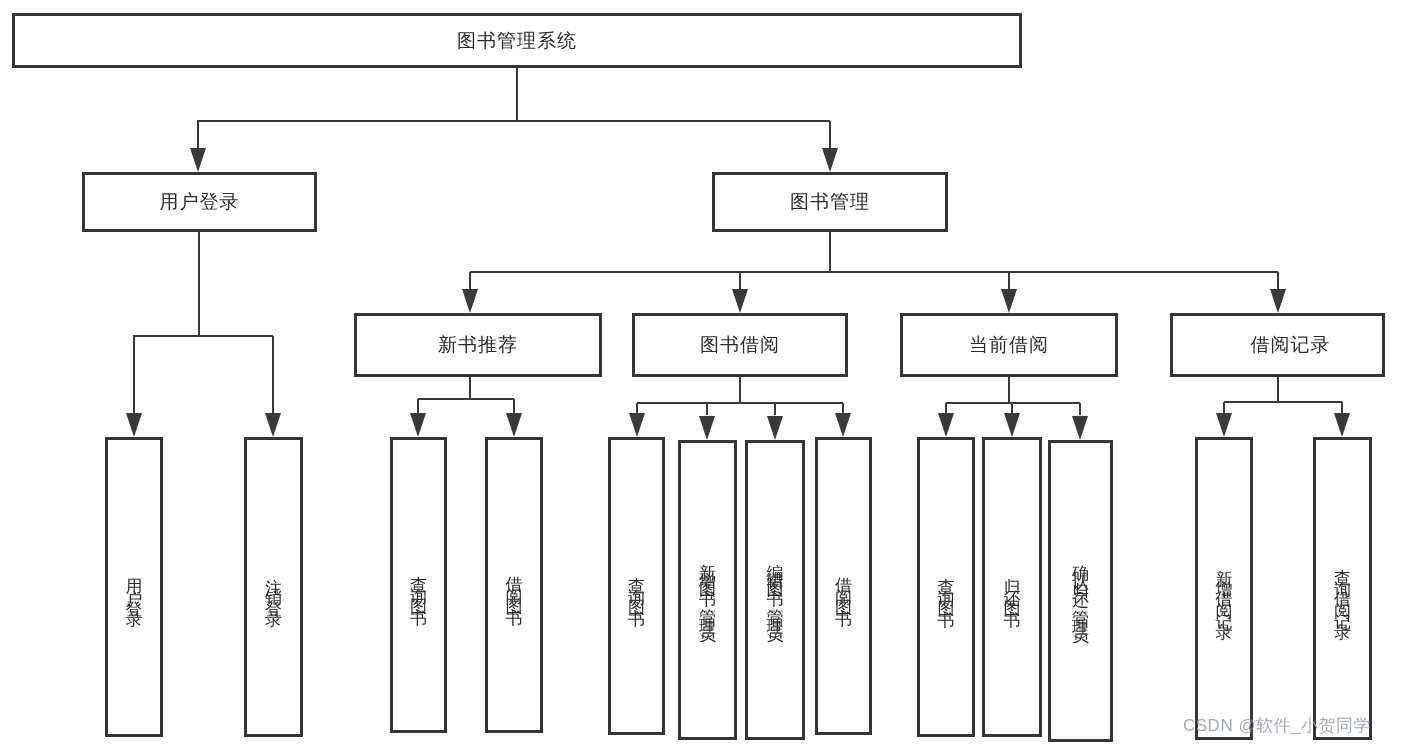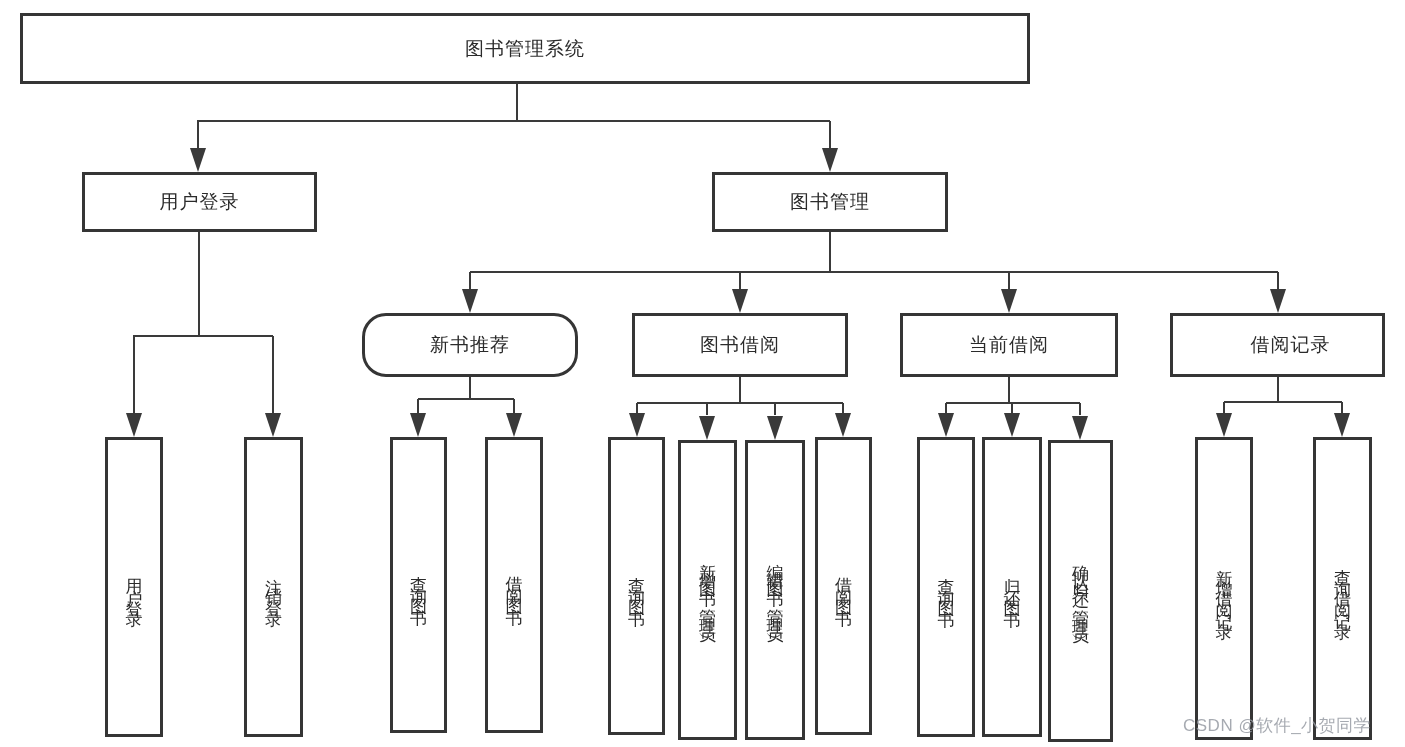--- a/index.html
+++ b/index.html
@@ -85,26 +85,26 @@
       <polygon points="767,416 783,416 775,440"></polygon>
       <polygon points="835,413 851,413 843,437"></polygon>
       <polygon points="938,413 954,413 946,437"></polygon>
       <polygon points="1004,413 1020,413 1012,437"></polygon>
       <polygon points="1072,416 1088,416 1080,440"></polygon>
       <polygon points="1216,413 1232,413 1224,437"></polygon>
       <polygon points="1334,413 1350,413 1342,437"></polygon>
     </g>
   </svg>
 
-  <div class="box hbox" style="left:20px; top:13px; width:1010px; height:71px;">图书管理系统</div>
+  <div class="box hbox" style="left:12px; top:13px; width:1010px; height:55px;">图书管理系统</div>
 
   <div class="box hbox" style="left:82px; top:172px; width:235px; height:60px;">用户登录</div>
   <div class="box hbox" style="left:712px; top:172px; width:236px; height:60px;text-align:center;">图书管理</div>
 
-  <div class="box hbox" style="left:362px; top:313px; width:216px; height:64px;border-radius:24px;">新书推荐</div>
+  <div class="box hbox" style="left:354px; top:313px; width:248px; height:64px;">新书推荐</div>
   <div class="box hbox" style="left:900px; top:313px; width:218px; height:64px;">当前借阅</div>
   <div class="box hbox" style="left:632px; top:313px; width:216px; height:64px;">图书借阅</div>
   <div class="box hbox" style="left:1170px; top:313px; width:215px; height:64px;padding-left:26px;">借阅记录</div>
 
   <div class="box vbox" style="left:105px; top:437px; width:58px; height:300px;">用户登录</div>
   <div class="box vbox" style="left:244px; top:437px; width:59px; height:300px;">注销登录</div>
 
   <div class="box vbox" style="left:390px; top:437px; width:57px; height:296px;">查询图书</div>
   <div class="box vbox" style="left:485px; top:437px; width:58px; height:296px;">借阅图书</div>
 

